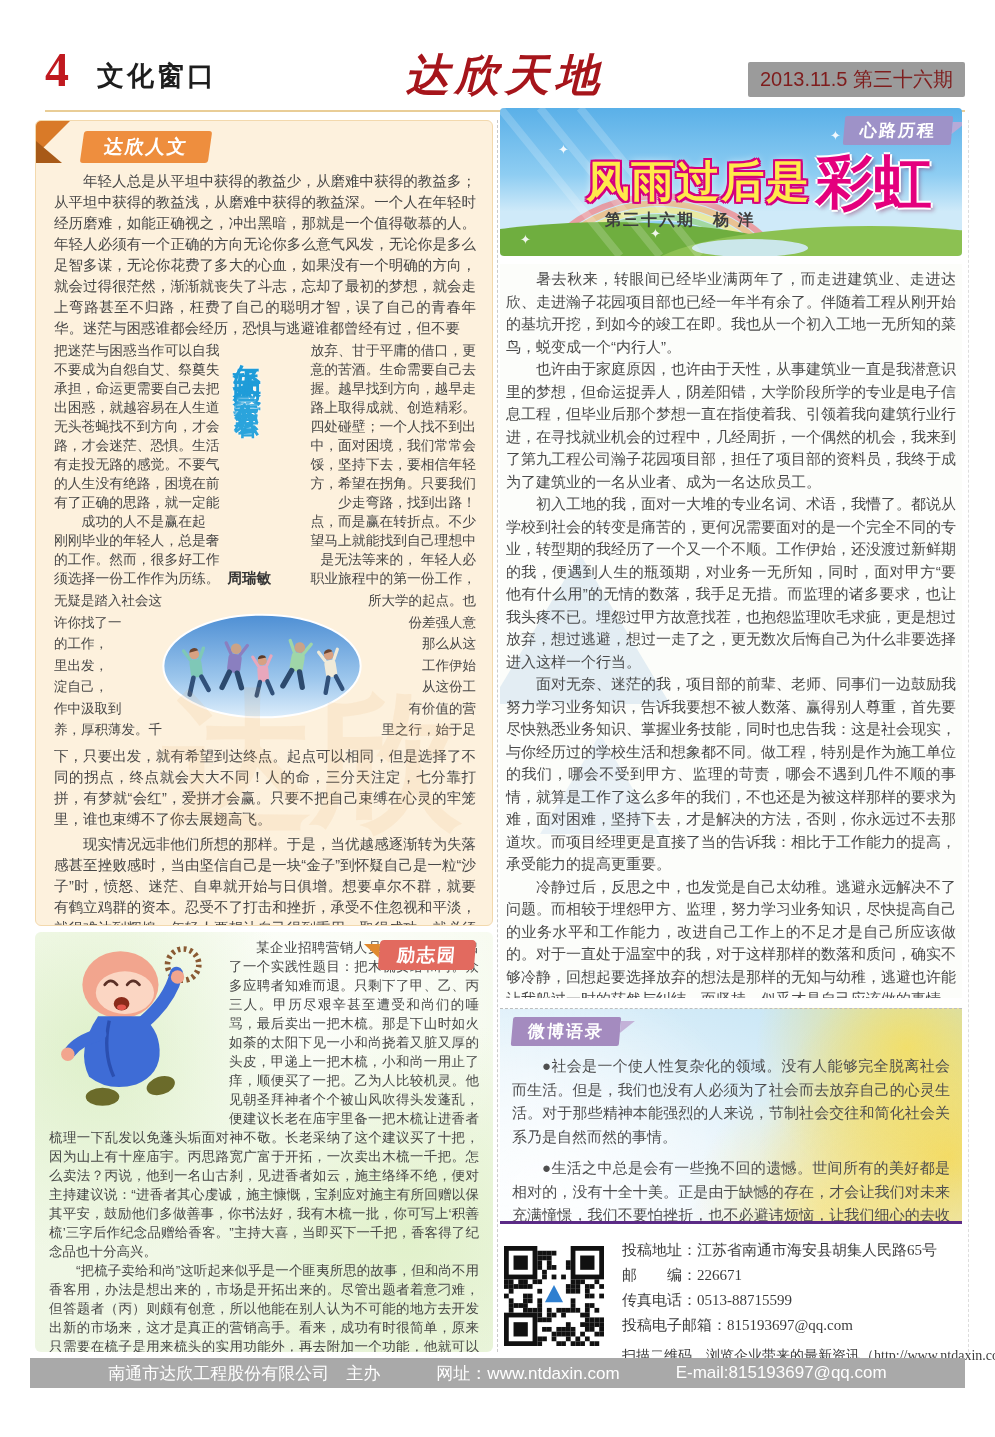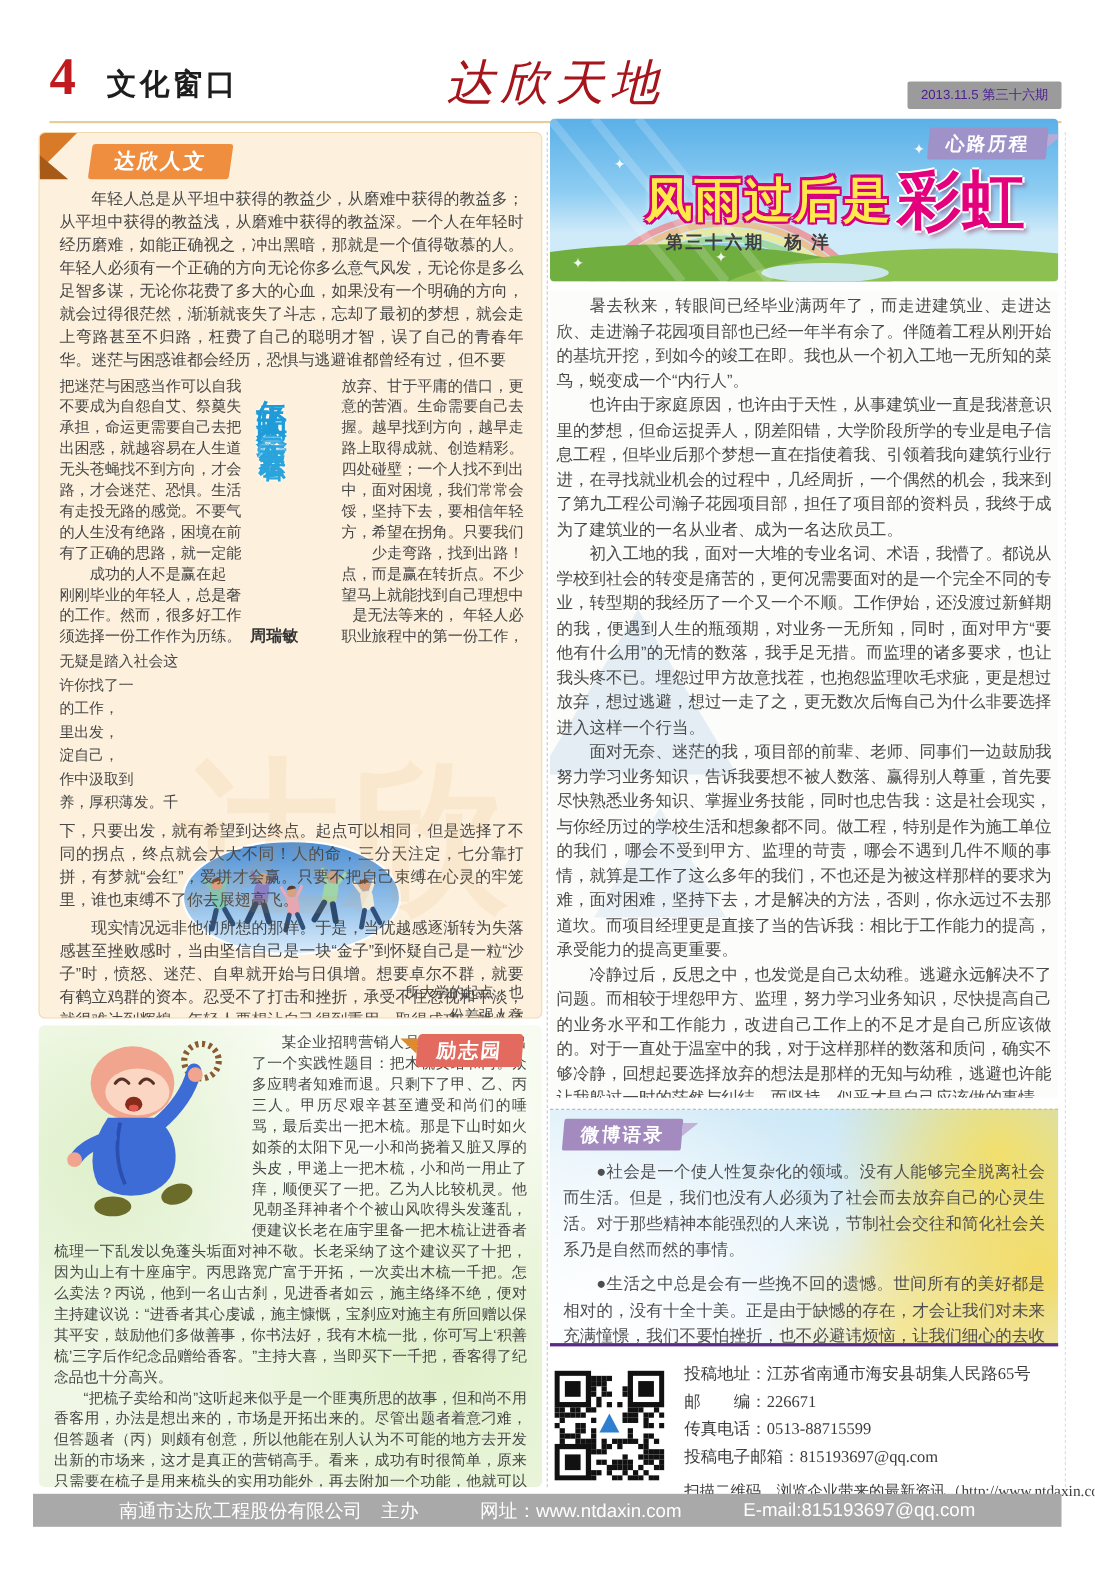--- a/index.html
+++ b/index.html
@@ -2,22 +2,22 @@
 <html><head>
 <meta charset="utf-8">
 <style>
   html,body{margin:0;padding:0;background:#fff;}
   body{width:995px;height:1437px;position:relative;font-family:"Liberation Sans",sans-serif;color:#3f3f3f;overflow:hidden;}
 
   
   .header{position:absolute;left:45px;top:44px;width:920px;height:66px;border-bottom:2px solid #e9cd96;}
   .pageno{position:absolute;left:0;top:2px;font-family:"Liberation Serif",serif;font-size:48px;font-weight:bold;color:#c0191f;line-height:1;}
   .section-name{position:absolute;left:52px;top:14px;font-size:27px;font-weight:bold;color:#1d1d1d;letter-spacing:3px;}
-  .masthead{position:absolute;left:50%;transform:translateX(-50%);top:2px;font-family:"DejaVu Serif",serif;font-style:italic;font-weight:normal;font-size:44px;color:#a6151b;letter-spacing:6px;white-space:nowrap;}
-  .issue-box{position:absolute;right:0;top:18px;background:#9b9b9b;color:#4c1d95;font-size:12px;padding:4px 12px;border-radius:2px;white-space:nowrap;margin-top:12px;}
+  .masthead{position:absolute;left:50%;transform:translateX(-50%);top:2px;font-family:"DejaVu Serif",serif;font-style:italic;font-weight:bold;font-size:44px;color:#a6151b;letter-spacing:6px;white-space:nowrap;}
+  .issue-box{position:absolute;right:0;top:18px;background:#9b9b9b;color:#7f1d1d;font-size:20px;padding:4px 12px;border-radius:2px;white-space:nowrap;}
 
   
   .divider-mid{position:absolute;left:497px;top:120px;height:1232px;border-left:1px dashed #c9c9c9;}
   .divider-right{position:absolute;left:968px;top:120px;height:1232px;border-left:1px dashed #ddd;}
 
   
   .left-col{position:absolute;left:35px;top:120px;width:458px;}
   .panel1{position:relative;height:806px;background:#fdf1dd;border:1px solid #f3d9ad;border-radius:6px;overflow:hidden;box-sizing:border-box;padding:8px 16px 8px 18px;}
   .corner-fold{position:absolute;left:0;top:0;width:0;height:0;border-top:34px solid #d97a28;border-right:34px solid transparent;}
   .corner-fold2{position:absolute;left:0;top:20px;width:0;height:0;border-bottom:22px solid #a85a18;border-right:26px solid transparent;}
@@ -28,21 +28,21 @@
   .band{display:flex;margin-top:2px;}
   .band-l{width:172px;}
   .band-r{width:174px;margin-left:auto;}
   .bline{font-size:13.8px;line-height:19px;white-space:nowrap;color:#474747;}
   .band-r .bline{text-align:right;}
   .vtitle-wrap{position:relative;width:104px;margin:0 2px;}
   .vtitle{writing-mode:vertical-rl;height:232px;margin-left:6px;}
   .vt-main{font-size:28px;font-weight:bold;color:#1f9cd8;letter-spacing:4px;text-shadow:0 0 3px #fff;}
   .vt-sub{font-size:24px;font-weight:bold;color:#2ba4dc;letter-spacing:3px;margin-top:6px;text-shadow:0 0 3px #fff;}
   .vt-author{position:absolute;left:6px;bottom:0;font-size:14.5px;font-weight:bold;color:#333;}
-  .imgband{display:flex;align-items:stretch;margin-top:2px;height:152px;flex-direction:column;}
+  .imgband{display:flex;align-items:stretch;margin-top:2px;height:152px;}
   .ib-l{width:116px;}
   .ib-r{width:122px;margin-left:auto;}
   .ibline{font-size:13.5px;line-height:21.5px;white-space:nowrap;color:#474747;}
   .ib-r .ibline{text-align:right;}
   .oval{flex:1;display:flex;align-items:center;justify-content:center;}
 
   
   .panel2{position:relative;height:420px;margin-top:6px;border-radius:6px;overflow:hidden;box-sizing:border-box;padding:6px 14px;
     background:
       radial-gradient(circle at 14% 28%, rgba(186,224,146,.38), transparent 42%),

